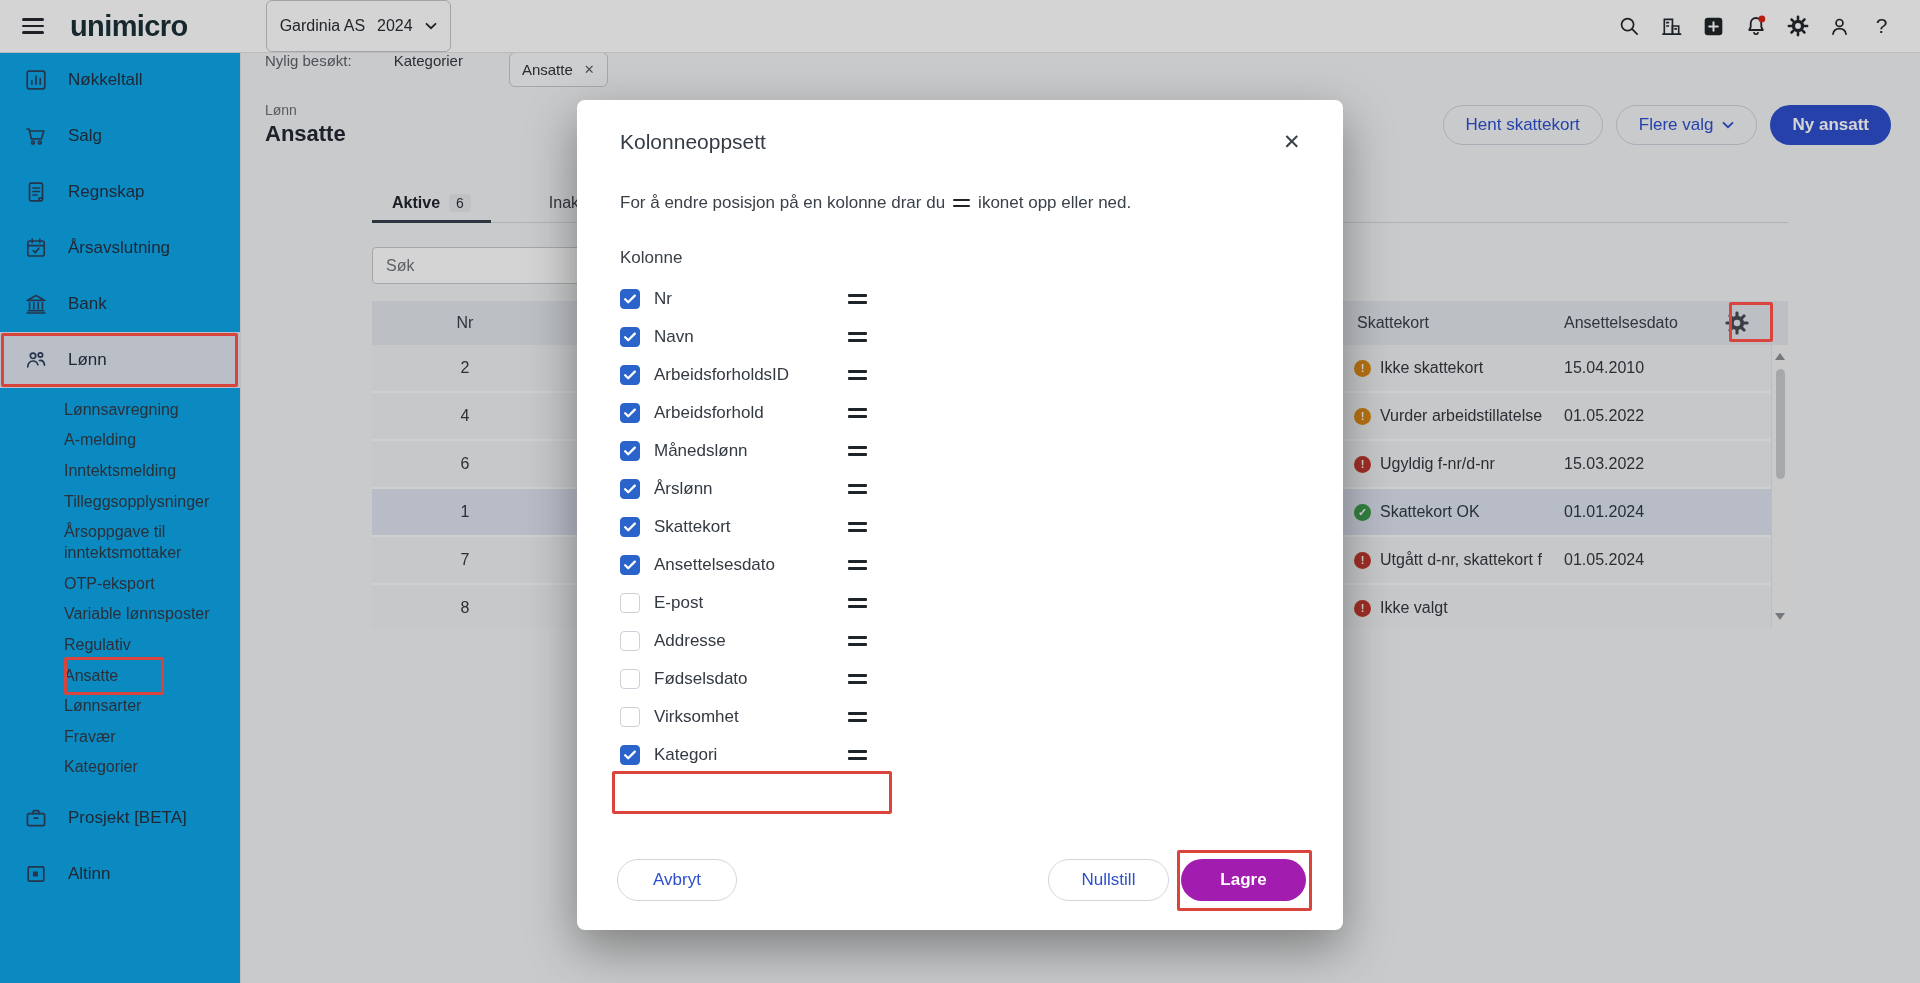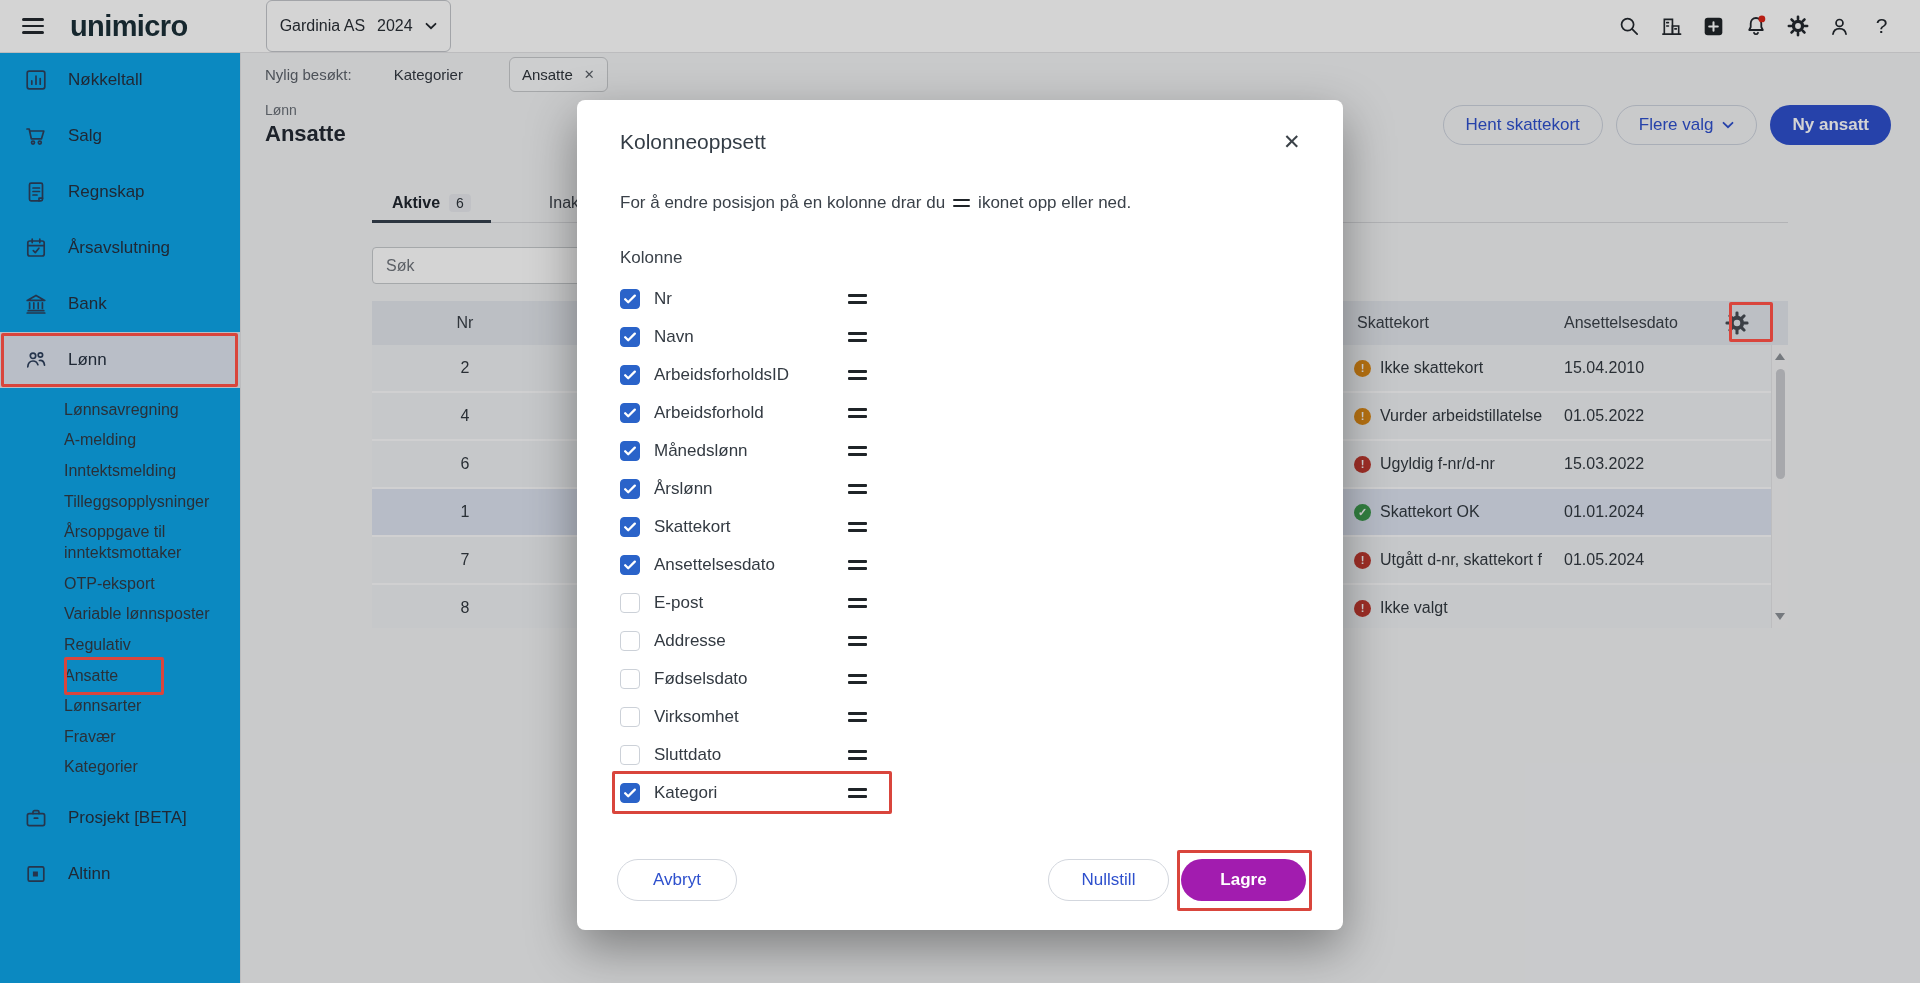--- a/index.html
+++ b/index.html
@@ -23,21 +23,21 @@
   
   .sidebar{position:absolute;left:0;top:52px;width:240px;height:931px;background:#0ea5e9;
     border-right:1px solid #e2e3e5;z-index:4;}
   .nav-item{height:56px;display:flex;align-items:center;padding-left:24px;gap:20px;cursor:pointer;}
   .nav-item.selected{background:#dfe5f0;}
   .nav-label{font-size:17px;color:#263140;}
   .nav-children{padding:6px 6px 8px 64px;}
   .nav-child{font-size:16px;color:#323a44;padding:4.8px 0;line-height:21px;cursor:pointer;}
 
   
-  .recent-row{position:absolute;left:240px;top:52px;right:0;height:44px;display:flex;align-items:center;}
+  .recent-row{position:absolute;left:240px;top:52px;right:0;height:44px;display:flex;align-items:flex-start;}
   .recent-label{margin-left:25px;font-size:15px;color:#5d636b;}
   .recent-link{margin-left:42px;font-size:15px;color:#333941;cursor:pointer;}
   .recent-tab{margin-left:46px;height:33px;border:1px solid #c7c9cc;border-radius:6px;background:#f7f8f9;
     display:flex;align-items:center;gap:11px;padding:0 12px;font-size:15px;color:#2f353c;cursor:pointer;}
   .recent-tab .x{font-size:13px;color:#5b6168;}
 
   .page-head{position:absolute;left:265px;top:102px;right:29px;display:flex;justify-content:space-between;align-items:center;}
   .eyebrow{font-size:14px;color:#6a7078;margin-bottom:3px;}
   .page-title{font-size:22px;font-weight:700;color:#232a33;}
   .head-buttons{display:flex;gap:13px;align-items:center;}
@@ -544,28 +544,20 @@
         </div>
         <div class="col-row">
           <div class="cb"></div>
           <span class="col-label">Virksomhet</span>
           <div class="drag">
             <i></i>
             <i></i>
           </div>
         </div>
         <div class="col-row">
-          <div class="cb"></div>
-          <span class="col-label">Sluttdato</span>
-          <div class="drag">
-            <i></i>
-            <i></i>
-          </div>
-        </div>
-        <div class="col-row">
           <div class="cb on">
             <svg viewBox="0 0 12 10" width="12" height="10">
               <path d="M1.2 5.2l3 3L10.8 1.6" fill="none" stroke="#fff" stroke-width="2.3" stroke-linecap="round" stroke-linejoin="round"></path>
             </svg>
           </div>
           <span class="col-label">Kategori</span>
           <div class="drag">
             <i></i>
             <i></i>
           </div>

